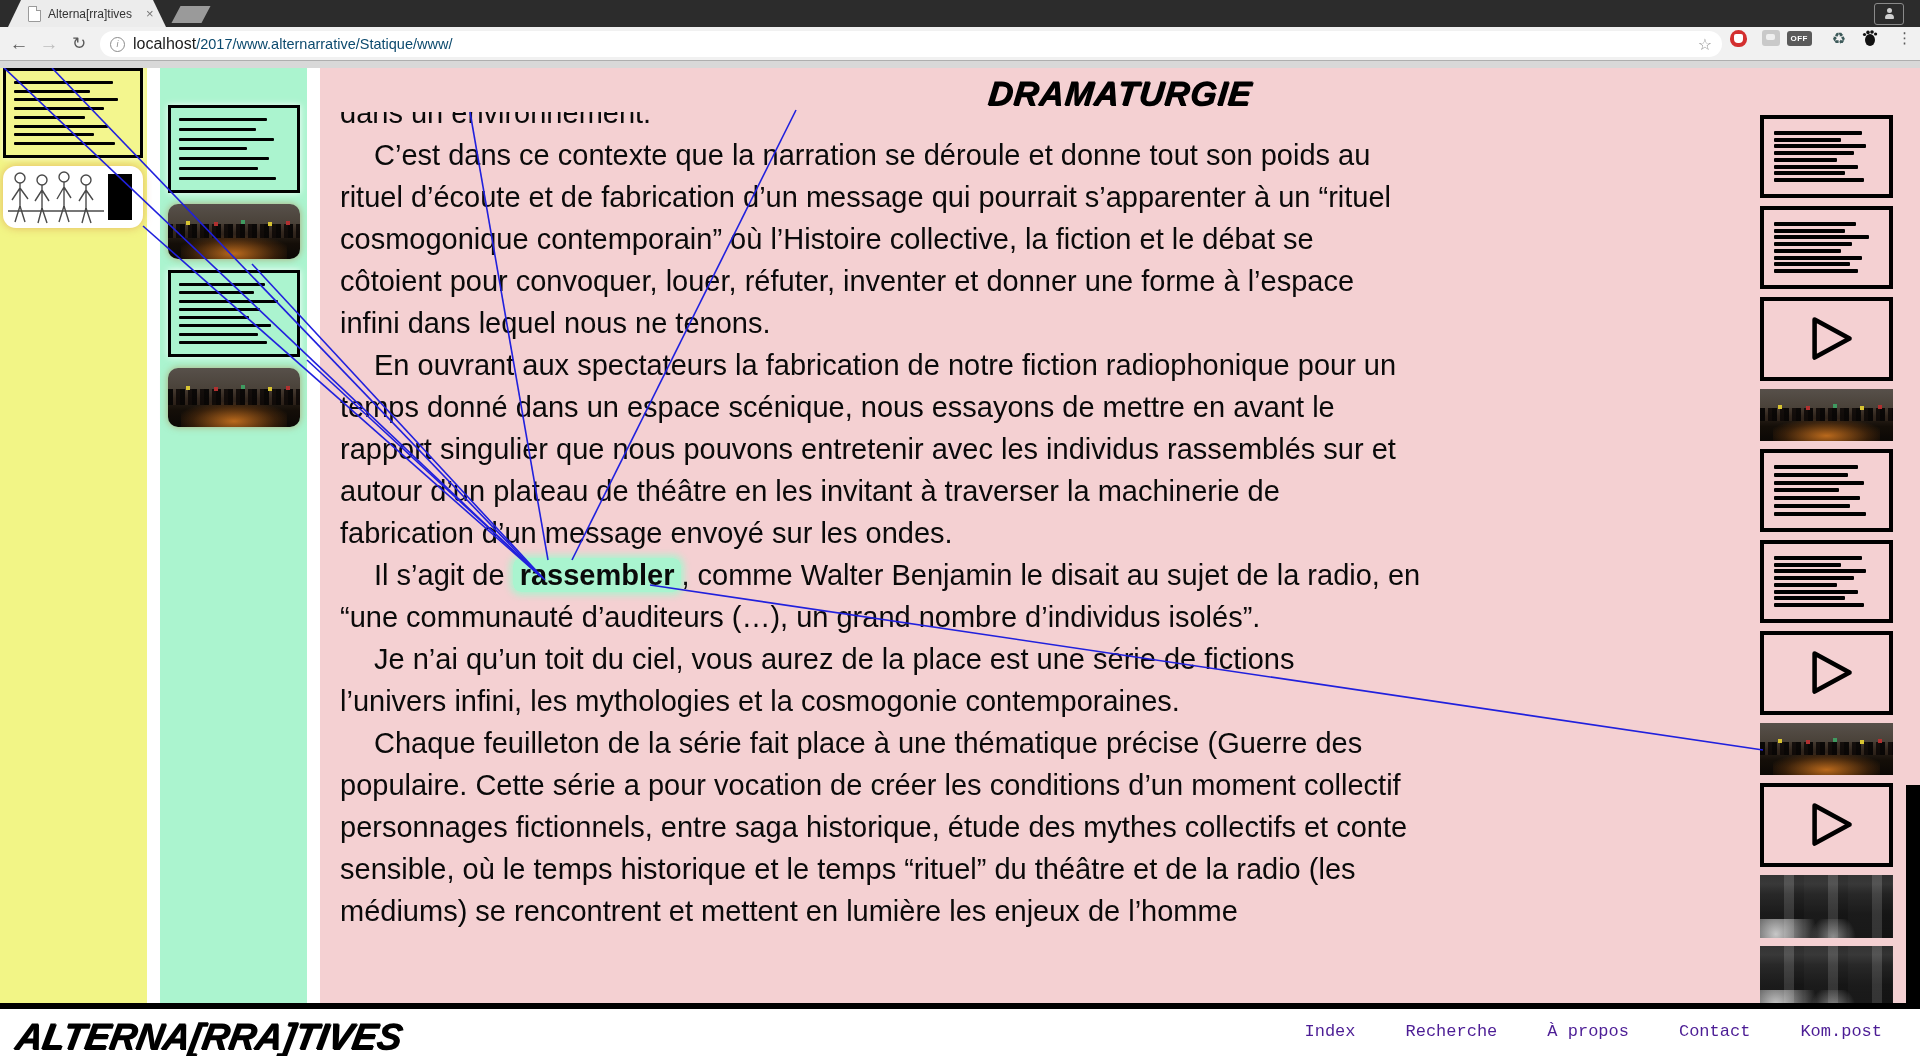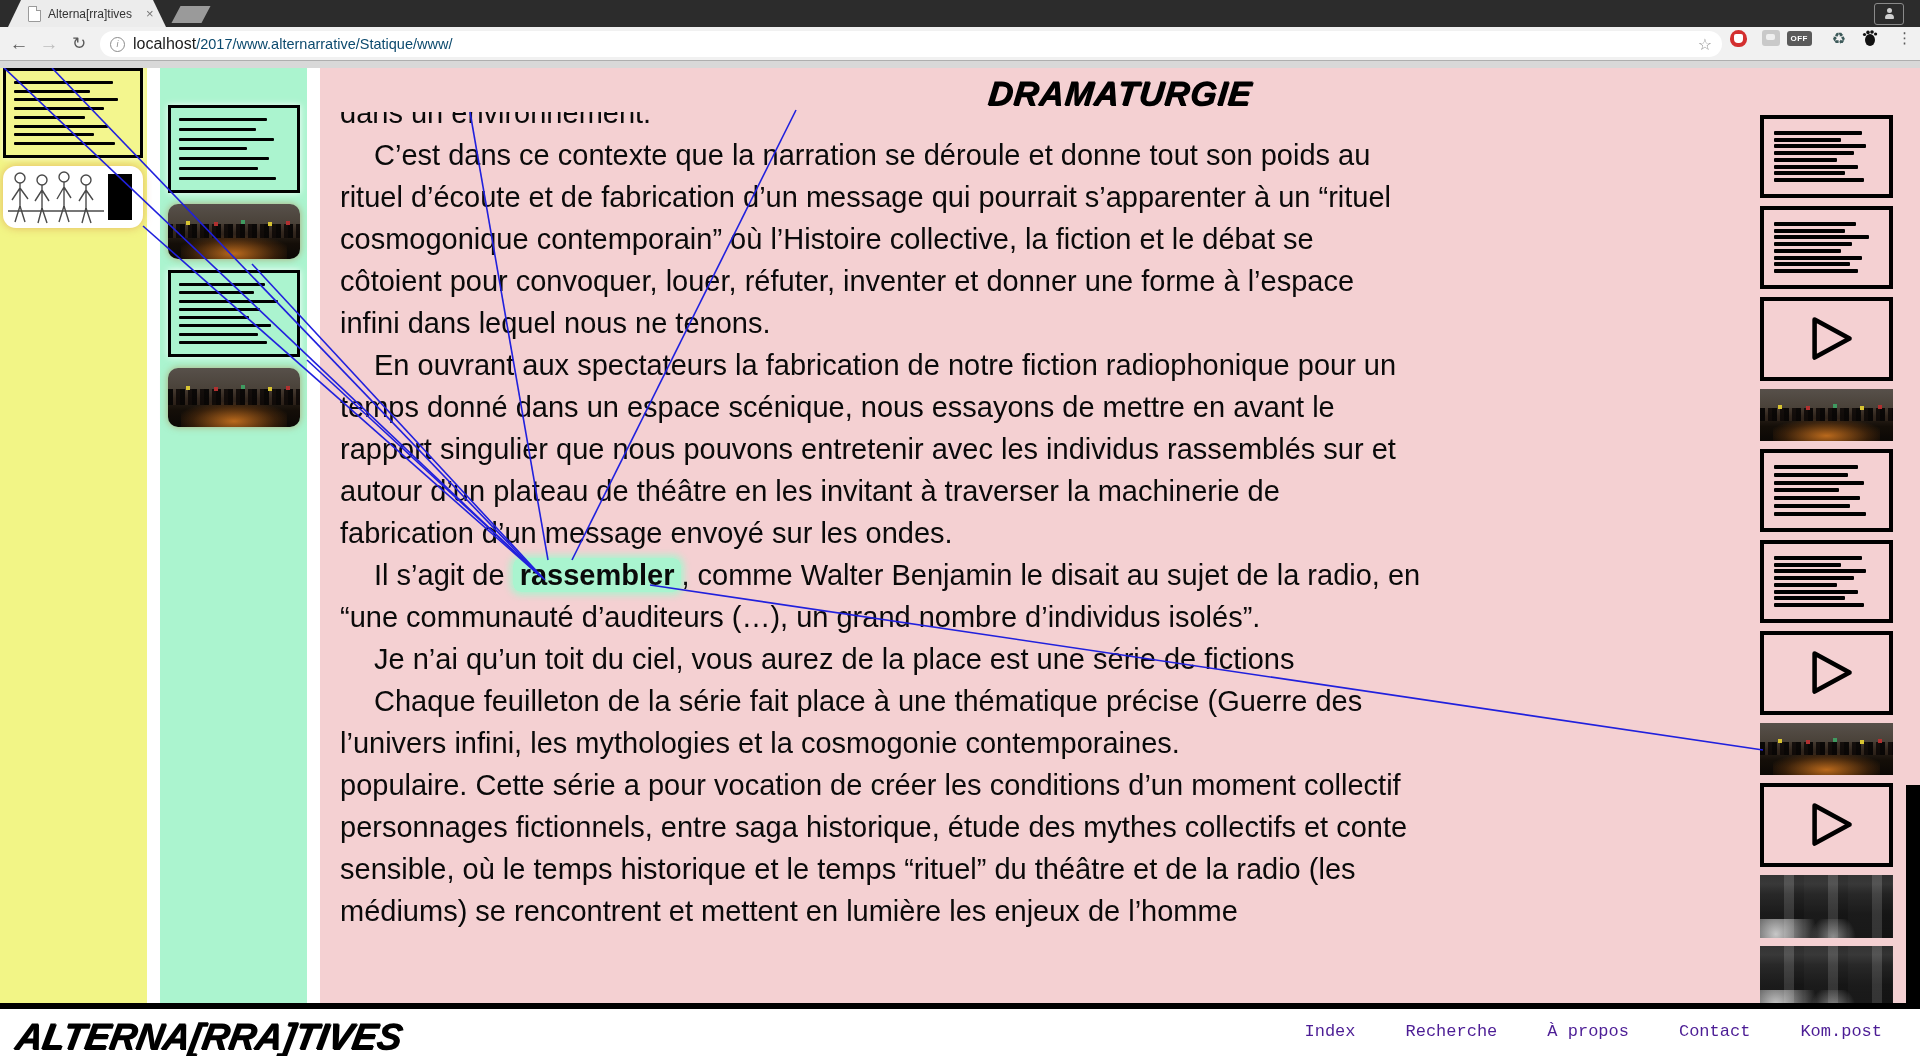--- a/index.html
+++ b/index.html
@@ -234,22 +234,22 @@
         <div class="tl">côtoient pour convoquer, louer, réfuter, inventer et donner une forme à l’espace</div>
         <div class="tl">infini dans lequel nous ne tenons.</div>
         <div class="tl ind">En ouvrant aux spectateurs la fabrication de notre fiction radiophonique pour un</div>
         <div class="tl">temps donné dans un espace scénique, nous essayons de mettre en avant le</div>
         <div class="tl">rapport singulier que nous pouvons entretenir avec les individus rassemblés sur et</div>
         <div class="tl">autour d’un plateau de théâtre en les invitant à traverser la machinerie de</div>
         <div class="tl">fabrication d’un message envoyé sur les ondes.</div>
         <div class="tl ind"><span>Il s’agit de </span><span class="hl">rassembler</span><span>, comme Walter Benjamin le disait au sujet de la radio, en</span></div>
         <div class="tl">“une communauté d’auditeurs (…), un grand nombre d’individus isolés”.</div>
         <div class="tl ind">Je n’ai qu’un toit du ciel, vous aurez de la place est une série de fictions</div>
+        <div class="tl">l’univers infini, les mythologies et la cosmogonie contemporaines.</div>
         <div class="tl ind">Chaque feuilleton de la série fait place à une thématique précise (Guerre des</div>
-        <div class="tl">l’univers infini, les mythologies et la cosmogonie contemporaines.</div>
         <div class="tl">populaire. Cette série a pour vocation de créer les conditions d’un moment collectif</div>
         <div class="tl">personnages fictionnels, entre saga historique, étude des mythes collectifs et conte</div>
         <div class="tl">sensible, où le temps historique et le temps “rituel” du théâtre et de la radio (les</div>
         <div class="tl">médiums) se rencontrent et mettent en lumière les enjeux de l’homme</div>
       </div>
     </div>
 
   <div id="col-right">
       <div class="thumb t-note">
         <div class="ln" style="width: 84%;"></div>

